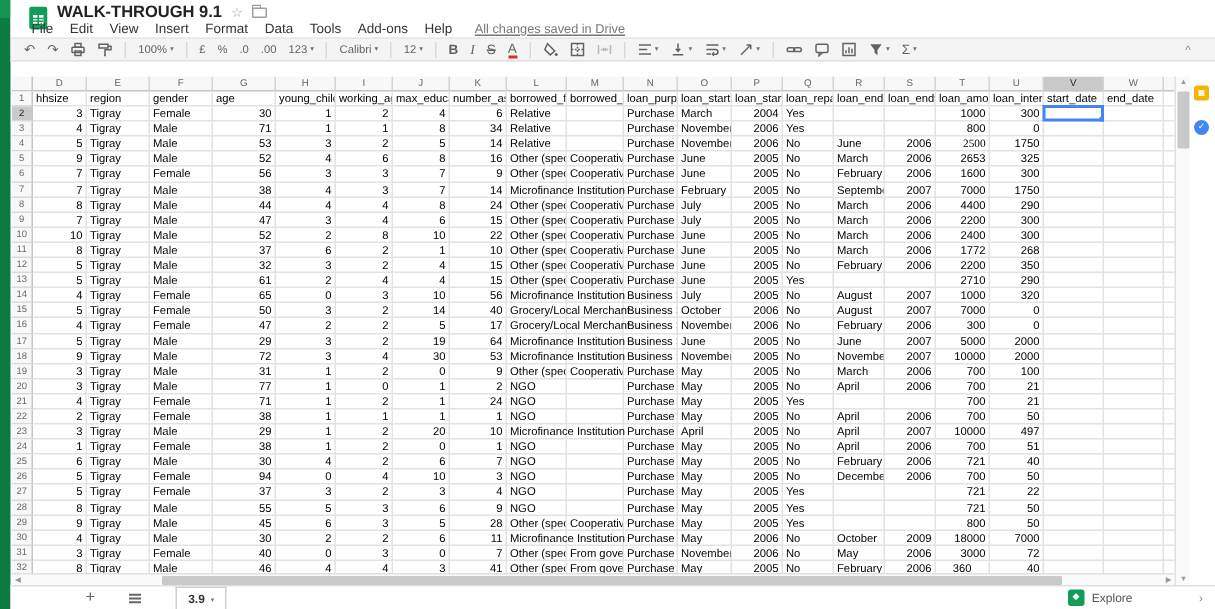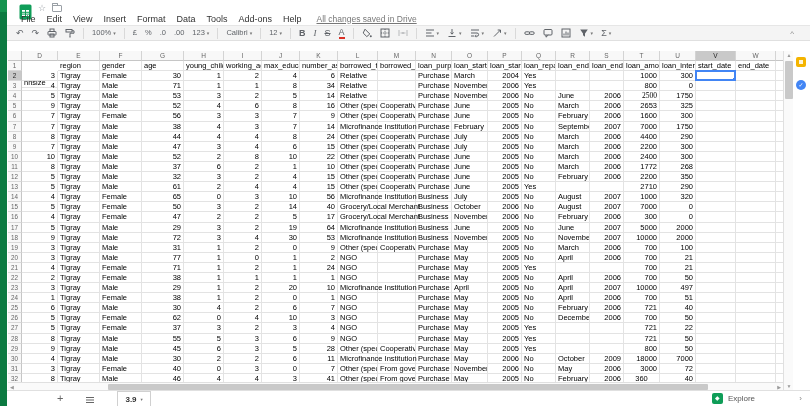--- a/index.html
+++ b/index.html
@@ -98,20 +98,21 @@
 
     <div id="titlebar">
       <svg id="logo" width="13" height="16" viewBox="0 0 13 16">
         <rect x="0.5" y="0.5" width="12" height="15" rx="1.5" fill="#0f9d58"></rect>
         <rect x="3" y="6" width="7" height="6" fill="#fff"></rect>
         <rect x="3" y="7.8" width="7" height="1" fill="#0f9d58"></rect>
         <rect x="3" y="9.6" width="7" height="1" fill="#0f9d58"></rect>
         <rect x="6" y="6" width="1" height="6" fill="#0f9d58"></rect>
       </svg>
       <div id="title-row">
+        <span id="doc-title">WALK-THROUGH 9.1</span>
         <span class="star">☆</span>
         <span class="folder"></span>
       </div>
       <div id="menu-row">
 
       <span class="menu-item">File</span>
           <span class="menu-item">Edit</span>
           <span class="menu-item">View</span>
           <span class="menu-item">Insert</span>
           <span class="menu-item">Format</span>
@@ -293,21 +294,21 @@
           <div class="col-hdr" style="width: 34px;">R</div>
           <div class="col-hdr" style="width: 34px;">S</div>
           <div class="col-hdr" style="width: 36px;">T</div>
           <div class="col-hdr" style="width: 36px;">U</div>
           <div class="col-hdr sel" style="width: 40px;">V</div>
           <div class="col-hdr" style="width: 40px;">W</div>
           <div class="col-hdr" style="width: 30px;">X</div>
         </div>
         <div class="grid-row">
           <div class="row-hdr">1</div>
-          <div class="cell" style="width: 36px; margin-top: 17px;">hhsize</div>
+          <div class="cell" style="width: 36px;">hhsize</div>
           <div class="cell" style="width: 42px;">region</div>
           <div class="cell" style="width: 42px;">gender</div>
           <div class="cell" style="width: 42px;">age</div>
           <div class="cell" style="width: 40px;">young_child</div>
           <div class="cell" style="width: 38px;">working_ag</div>
           <div class="cell" style="width: 38px;">max_educat</div>
           <div class="cell" style="width: 38px;">number_ass</div>
           <div class="cell" style="width: 40px;">borrowed_f</div>
           <div class="cell" style="width: 38px;">borrowed_f</div>
           <div class="cell" style="width: 36px;">loan_purpo</div>
@@ -910,21 +911,21 @@
           <div class="cell num" style="width: 36px;">40</div>
           <div class="cell" style="width: 40px;"></div>
           <div class="cell" style="width: 40px;"></div>
           <div class="cell" style="width: 30px;"></div>
         </div>
         <div class="grid-row">
           <div class="row-hdr">26</div>
           <div class="cell num" style="width: 36px;">5</div>
           <div class="cell" style="width: 42px;">Tigray</div>
           <div class="cell" style="width: 42px;">Female</div>
-          <div class="cell num" style="width: 42px;">62</div>
+          <div class="cell num" style="width: 42px;">94</div>
           <div class="cell num" style="width: 40px;">0</div>
           <div class="cell num" style="width: 38px;">4</div>
           <div class="cell num" style="width: 38px;">10</div>
           <div class="cell num" style="width: 38px;">3</div>
           <div class="cell" style="width: 40px;">NGO</div>
           <div class="cell" style="width: 38px;"></div>
           <div class="cell" style="width: 36px;">Purchase Ag</div>
           <div class="cell" style="width: 36px;">May</div>
           <div class="cell num" style="width: 34px;">2005</div>
           <div class="cell" style="width: 34px;">No</div>

